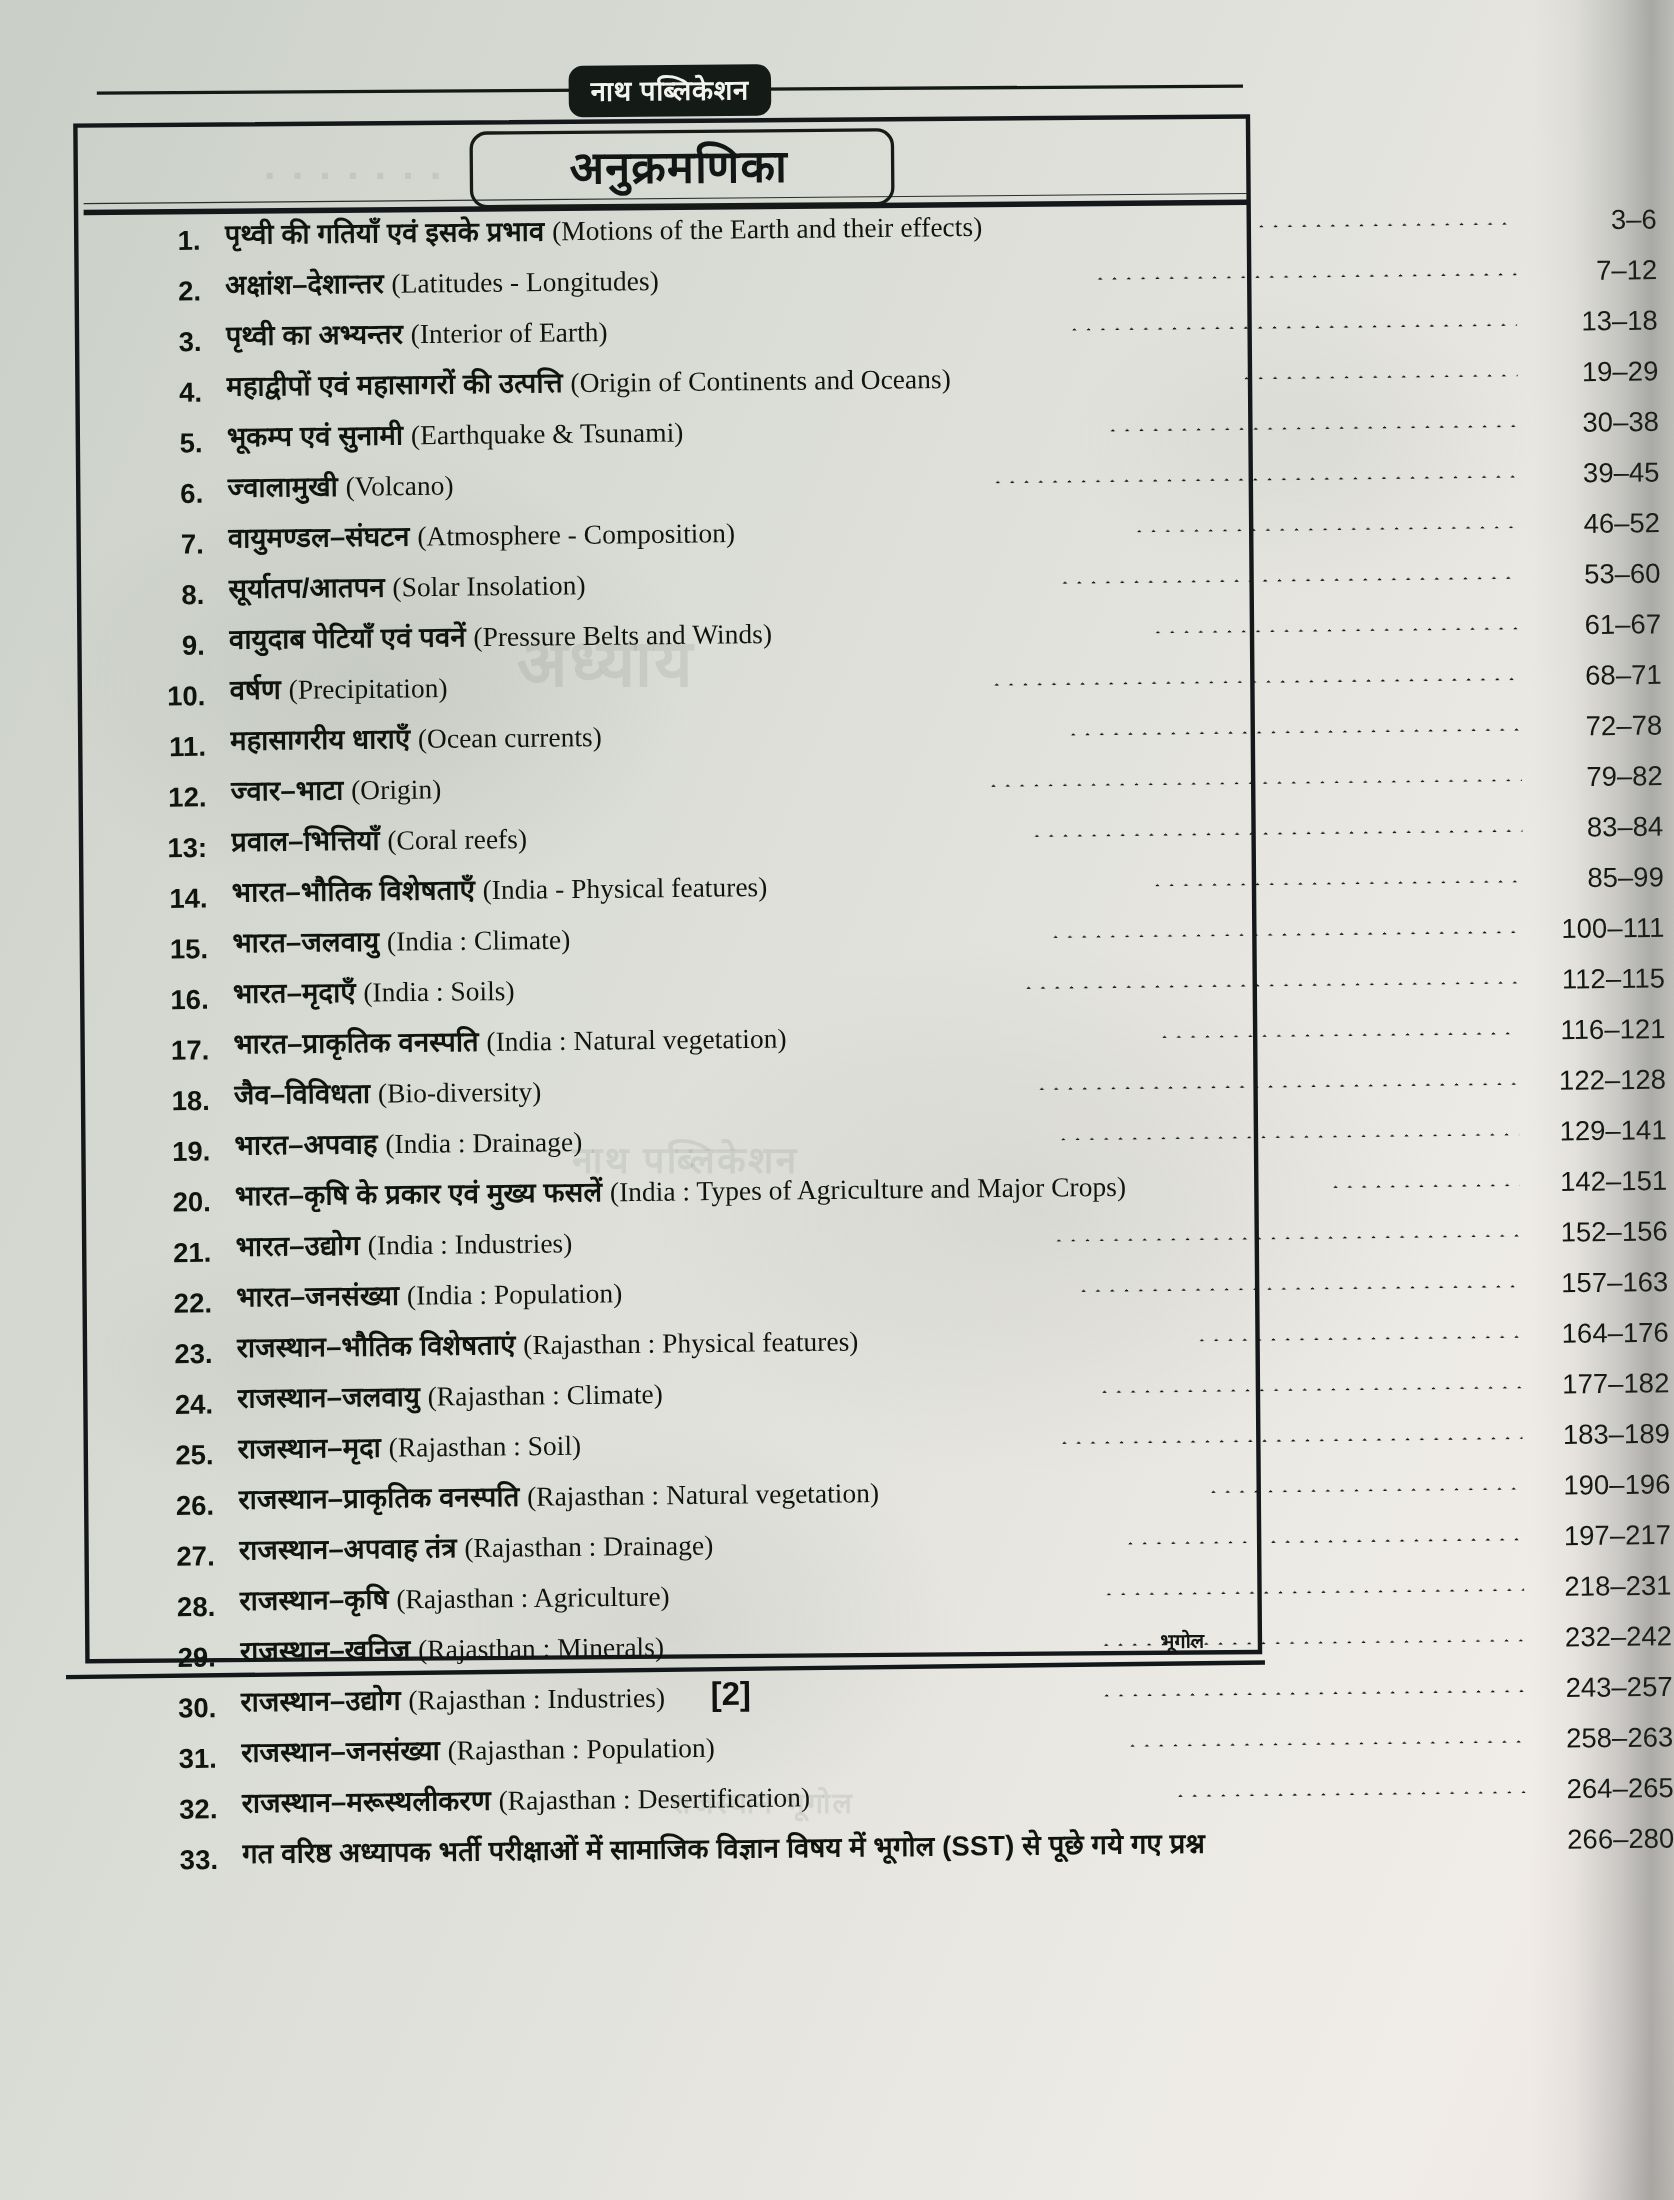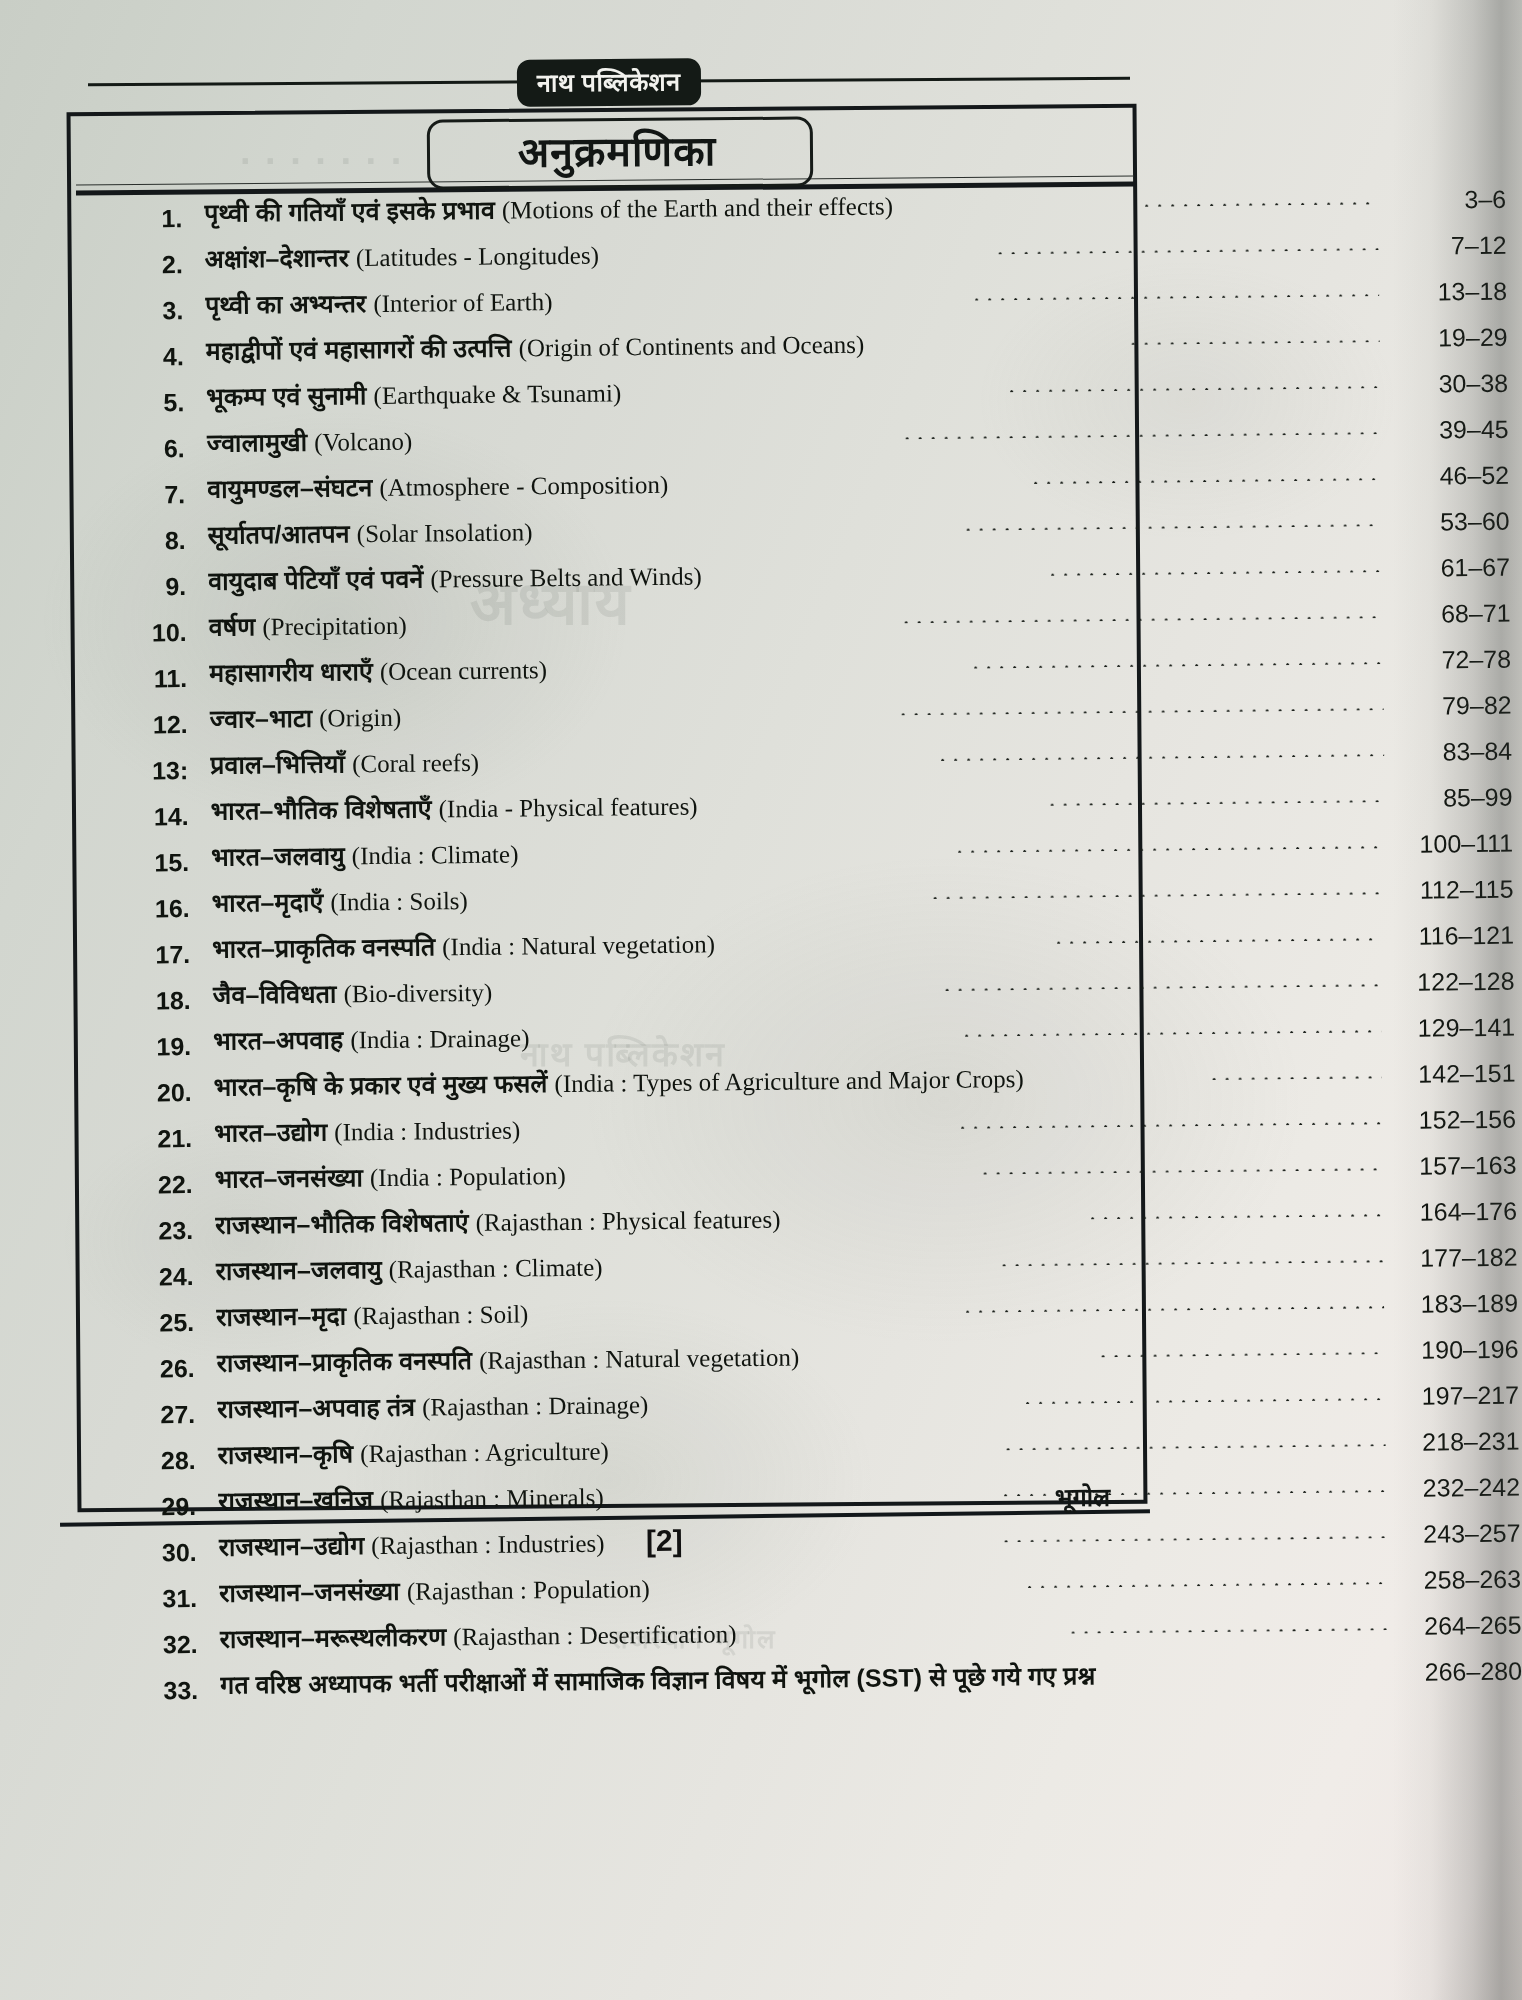--- a/index.html
+++ b/index.html
@@ -230,21 +230,21 @@
     font-size: 30px;
     font-weight: 700;
     color: #111;
     font-family: "Liberation Sans", sans-serif;
     transform: rotate(-0.5deg);
   }
   .subject-label {
     position: absolute;
     left: 1055px;
     top: 1479px;
-    font-size: 25px;
+    font-size: 18px;
     font-weight: 700;
     color: #121614;
     font-family: "Liberation Sans", sans-serif;
     transform: rotate(-0.6deg);
   }
 
   
   .ghost {
     position: absolute;
     pointer-events: none;

